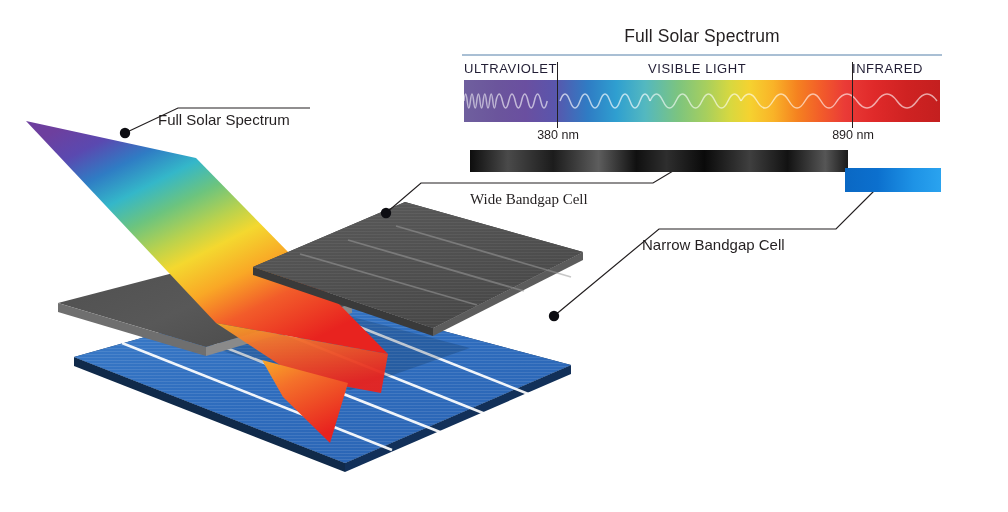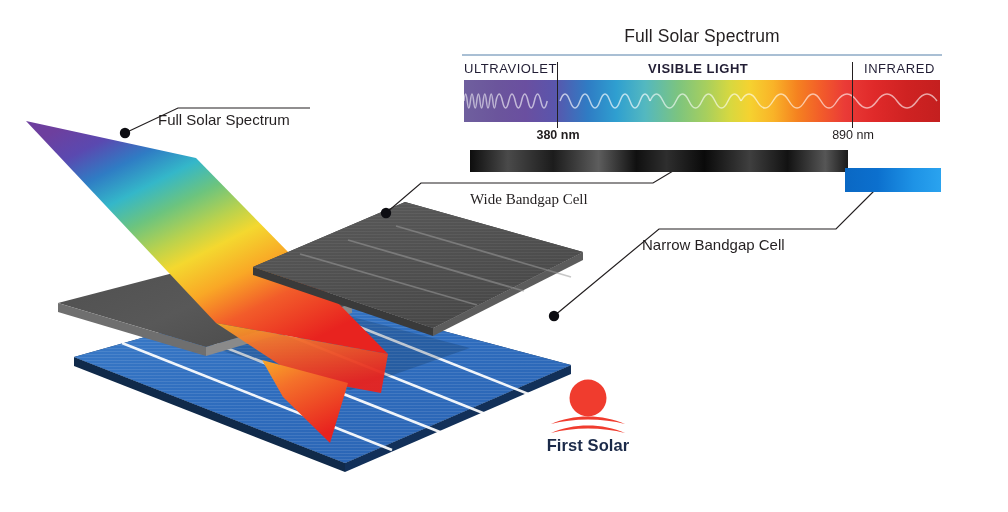--- a/index.html
+++ b/index.html
@@ -37,22 +37,22 @@
   }
 
   .band-label {
     position: absolute;
     font-size: 13px;
     letter-spacing: .55px;
     color: #221e35;
     white-space: nowrap;
   }
   #label-ultraviolet { left: 2px;  top: 35px; }
-  #label-visible     { left: 186px; top: 35px; font-weight: bold; }
-  #label-infrared    { left: 390px; top: 35px; padding-left: 12px; }
+  #label-visible     { left: 186px; top: 35px; }
+  #label-infrared    { left: 390px; top: 35px; }
 
   #spectrum-bar {
     position: absolute; left: 2px; top: 54px; width: 476px; height: 42px;
     background: linear-gradient(to right,
         #6f5f9e 0%,
         #6b559c 7%,
         #6a4fa0 13%,
         #5a55ac 19%,
         #2f7cc4 26%,
         #2f9fd0 32%,
@@ -78,21 +78,21 @@
   #tick-380 { left: 95px; top: 36px; height: 66px; }
   #tick-780 { left: 390px; top: 36px; height: 66px; }
 
   .tick-caption {
     position: absolute;
     font-size: 12.5px;
     color: #231f20;
     white-space: nowrap;
     text-align: center;
   }
-  #caption-380 { left: 56px; top: 102px; width: 80px; font-weight: bold; }
+  #caption-380 { left: 56px; top: 102px; width: 80px; }
   #caption-780 { left: 351px; top: 102px; width: 80px; }
 
   
   #wide-band-bar {
     position: absolute; left: 8px; top: 124px; width: 378px; height: 22px;
     background: linear-gradient(to right,
        #0d0d0d 0%, #4a4a4a 10%, #1c1c1c 22%, #5d5d5d 34%,
        #101010 44%, #2e2e2e 52%, #0a0a0a 62%, #3f3f3f 74%,
        #121212 84%, #565656 94%, #1a1a1a 100%);
   }
@@ -287,23 +287,15 @@
     <div class="tickline" id="tick-380"></div>
     <div class="tickline" id="tick-780"></div>
 
     <div class="tick-caption" id="caption-380">380 nm</div>
     <div class="tick-caption" id="caption-780">890 nm</div>
 
     <div id="wide-band-bar"></div>
     <div id="narrow-band-bar"></div>
   </div>
 
-  <div class="abs" id="logo-firstsolar">
-    <svg width="110" height="58" viewBox="0 0 110 58">
-      <circle cx="55" cy="20" r="18.5" fill="#f03c2e"></circle>
-      <path d="M18,46 C40,36 70,36 92,46 C70,40 40,40 18,46 Z" fill="#f03c2e"></path>
-      <path d="M18,55 C40,45 70,45 92,55 C70,49 40,49 18,55 Z" fill="#f03c2e"></path>
-    </svg>
-    <div id="fs-text">First Solar</div>
-  </div>
 
 
 </div>
 
 </body></html>

